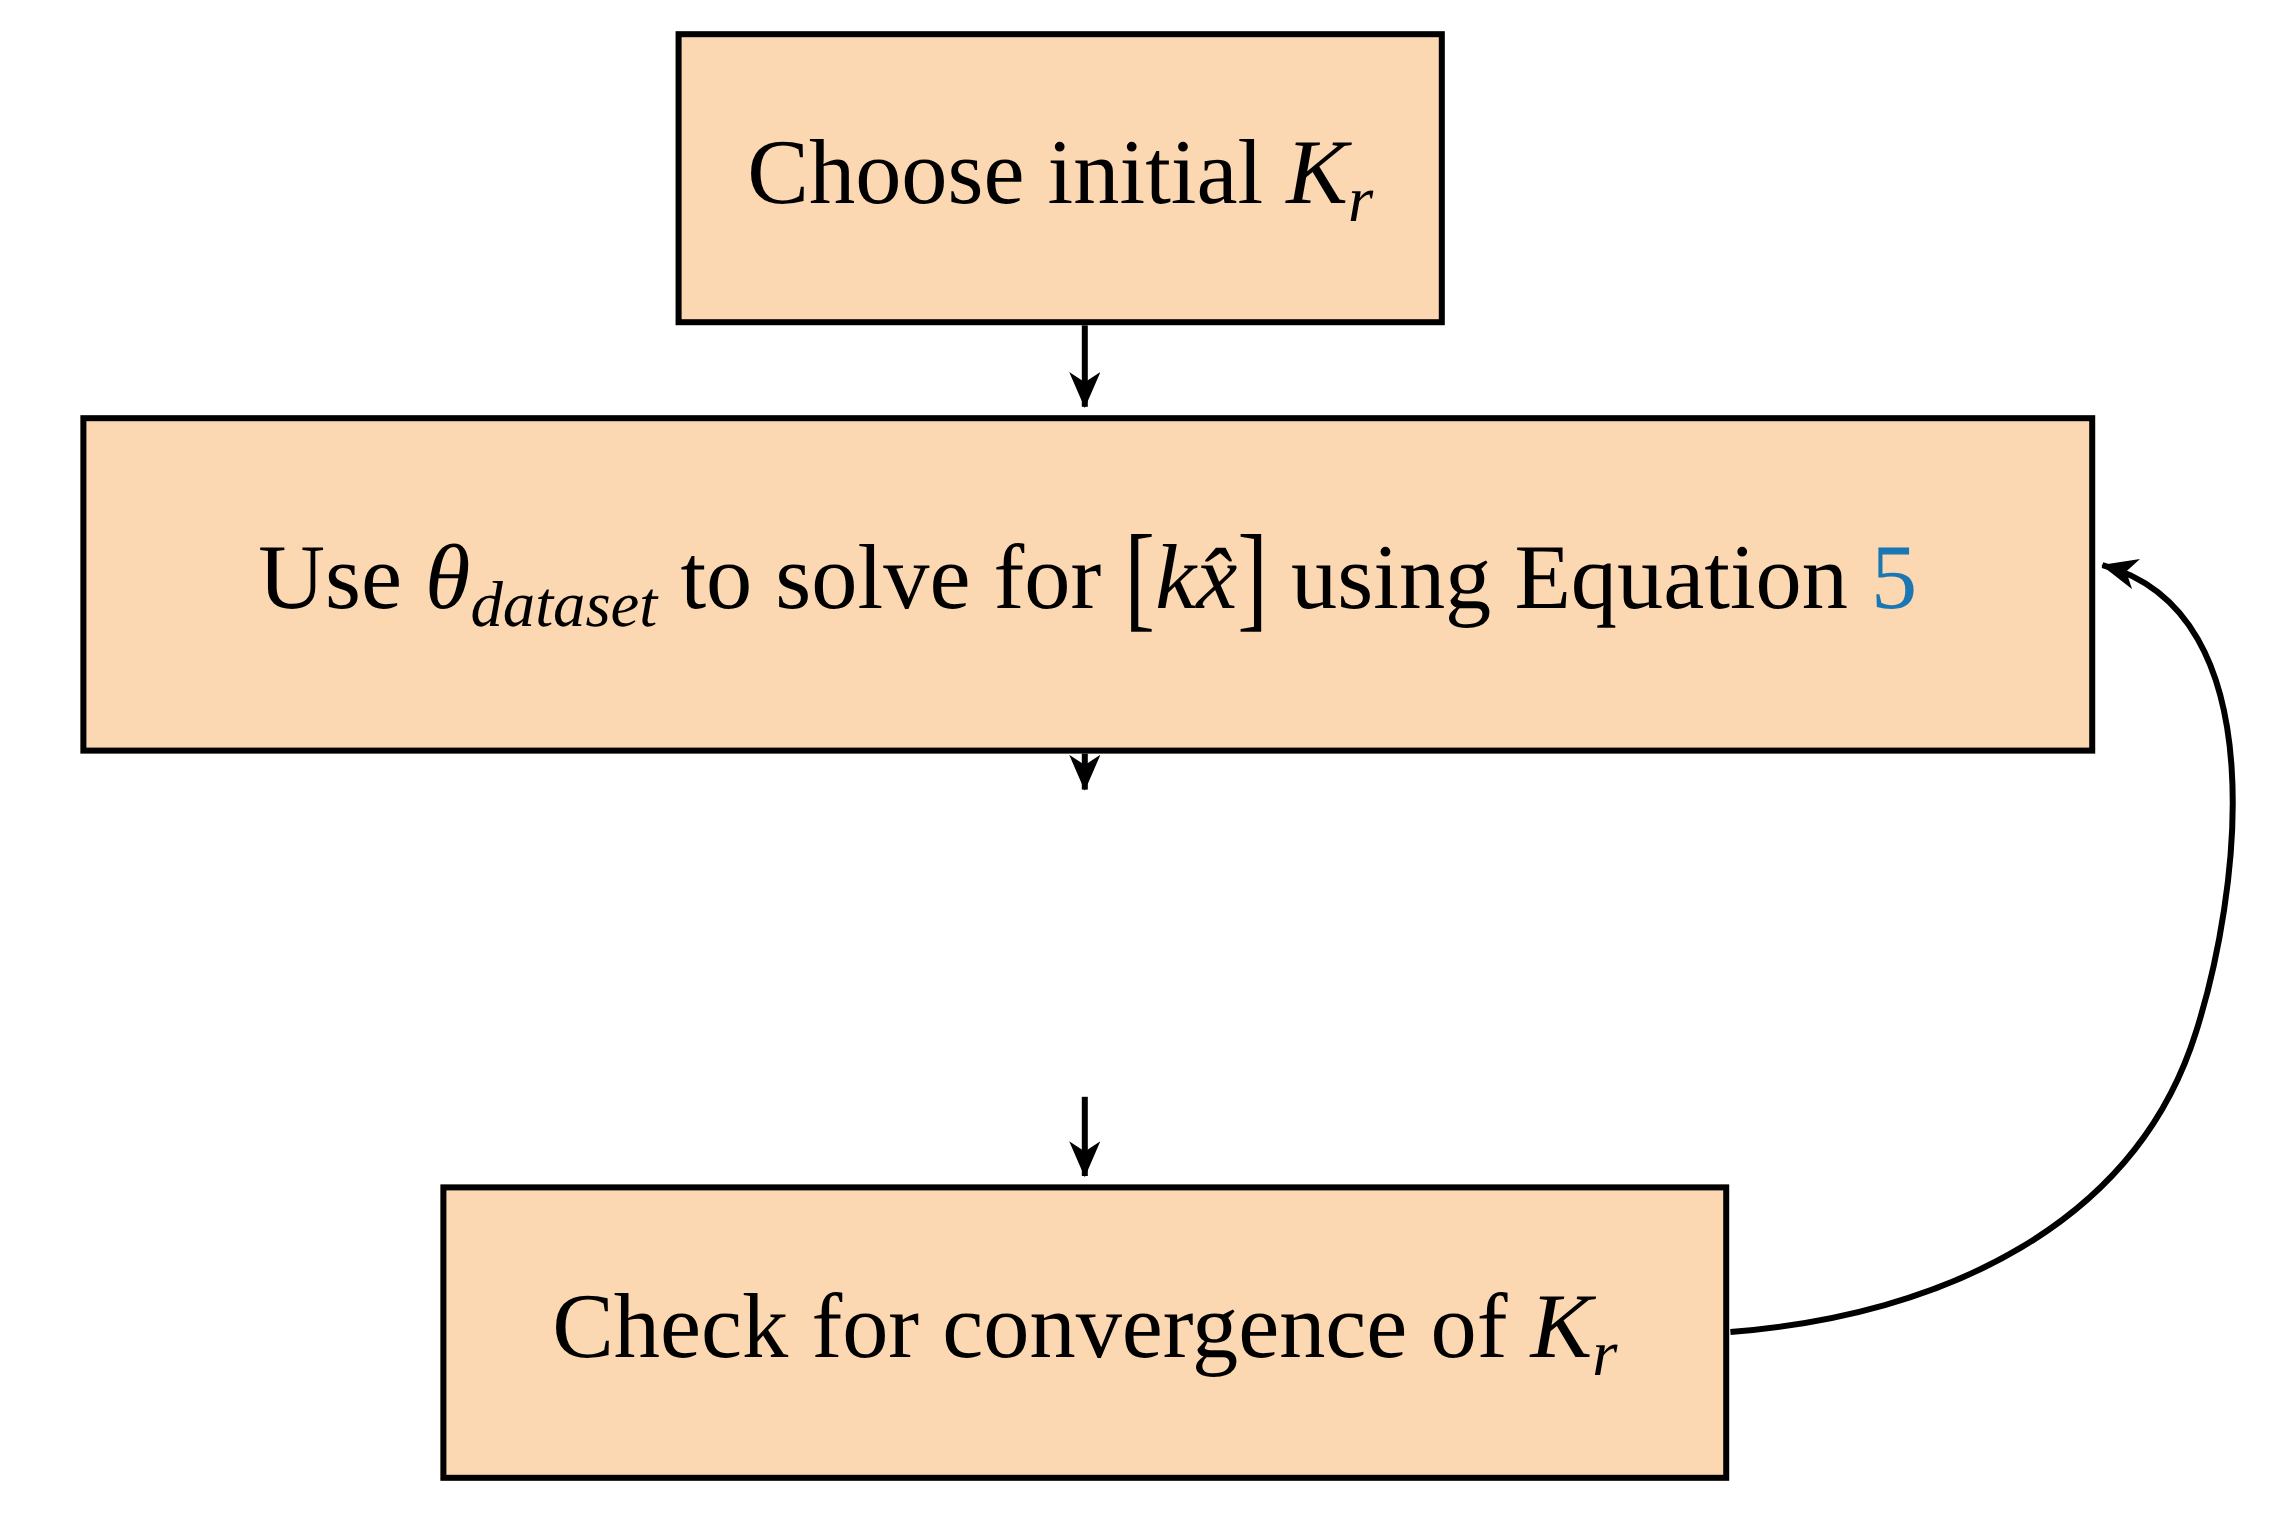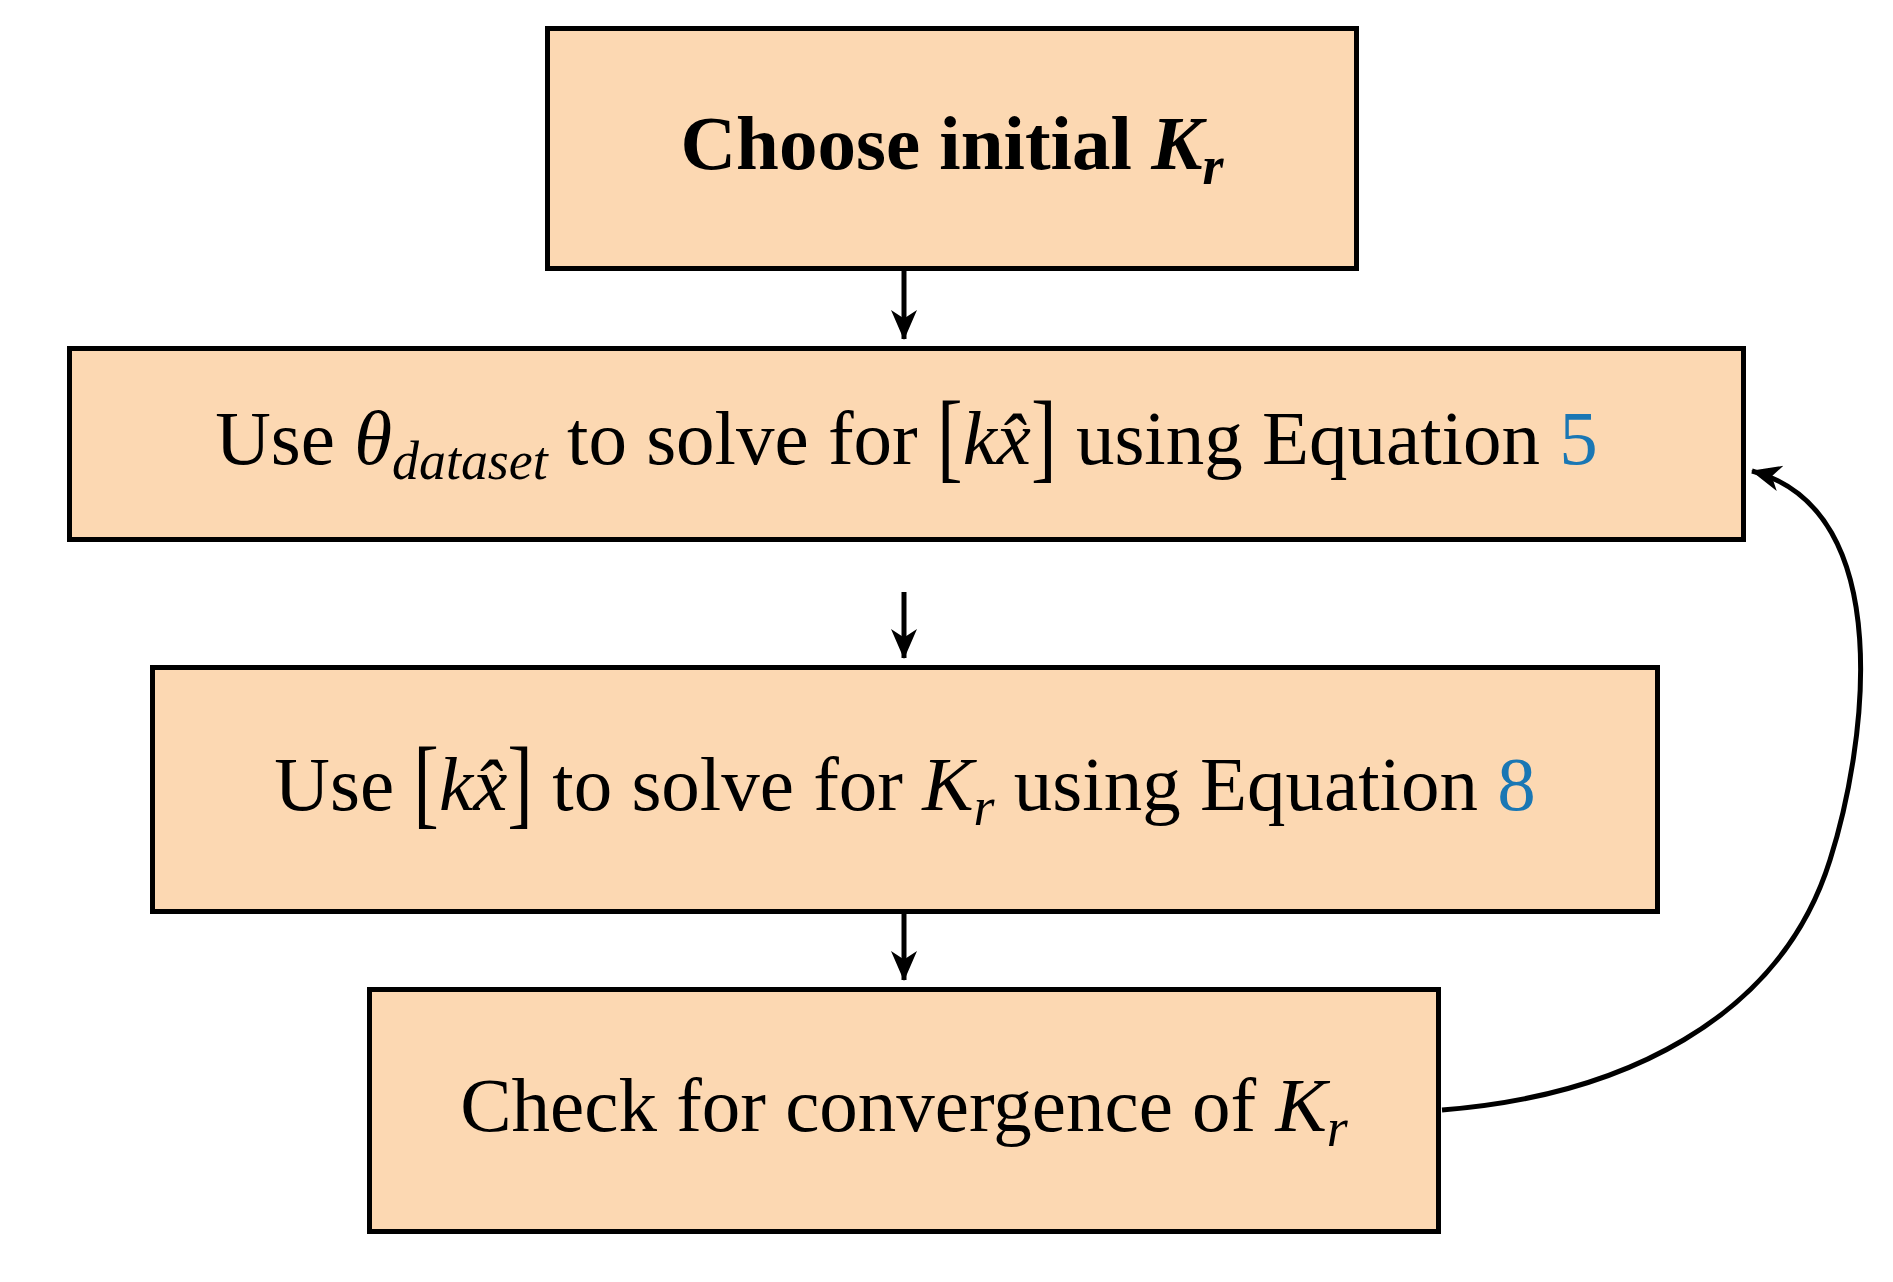--- a/index.html
+++ b/index.html
@@ -21,22 +21,22 @@
   .arrows{position:absolute;left:0;top:0;width:1893px;height:1282px;}
   .arrows line,.arrows path{stroke:var(--ink);stroke-width:5;fill:none;}
   .arrows .ah{fill:var(--ink);stroke:none;}
   .box{
     position:absolute;
     box-sizing:border-box;
     background:var(--box-fill);
     border:5px solid var(--box-border);
     display:flex;align-items:center;justify-content:center;
   }
-  .box1{left:545px;top:26px;width:814px;height:245px;font-weight:bold;}
-  .box2{left:67px;top:346px;width:1679px;height:196px;}
+  .box1{left:563px;top:26px;width:641px;height:245px;}
+  .box2{left:67px;top:346px;width:1679px;height:282px;}
   .box3{left:150px;top:665px;width:1510px;height:249px;}
   .box4{left:367px;top:987px;width:1074px;height:247px;justify-content:center;}
   .label{
     font-size:77px;line-height:1.05;white-space:nowrap;
     text-align:center;
   }
   .seg-plain{}
   .seg-var{font-style:italic;}
   .seg-sub{font-style:italic;font-size:0.70em;vertical-align:-0.28em;}
   .seg-bracket{display:inline-block;transform:scaleY(1.28);transform-origin:50% 55%;}
@@ -60,21 +60,18 @@
   </svg>
 
   <div class="box box1">
     <div class="label"><span class="seg-plain">Choose initial </span><span class="seg-var">K</span><span class="seg-sub">r</span></div>
   </div>
 
   <div class="box box2">
     <div class="label"><span class="seg-plain">Use </span><span class="seg-var">θ</span><span class="seg-sub">dataset</span><span class="seg-plain"> to solve for </span><span class="seg-bracket">[</span><span class="seg-var">k</span><span class="seg-var">x̂</span><span class="seg-bracket">]</span><span class="seg-plain"> using Equation </span><span class="seg-eqref">5</span></div>
   </div>
 
-  <div class="box box3">
-    <div class="label"><span class="seg-plain">Use </span><span class="seg-bracket">[</span><span class="seg-var">k</span><span class="seg-var">x̂</span><span class="seg-bracket">]</span><span class="seg-plain"> to solve for </span><span class="seg-var">K</span><span class="seg-sub">r</span><span class="seg-plain"> using Equation </span><span class="seg-eqref">8</span></div>
-  </div>
 
   <div class="box box4">
     <div class="label"><span class="seg-plain">Check for convergence of </span><span class="seg-var">K</span><span class="seg-sub">r</span></div>
   </div>
 
 </div>
 
 </body></html>

